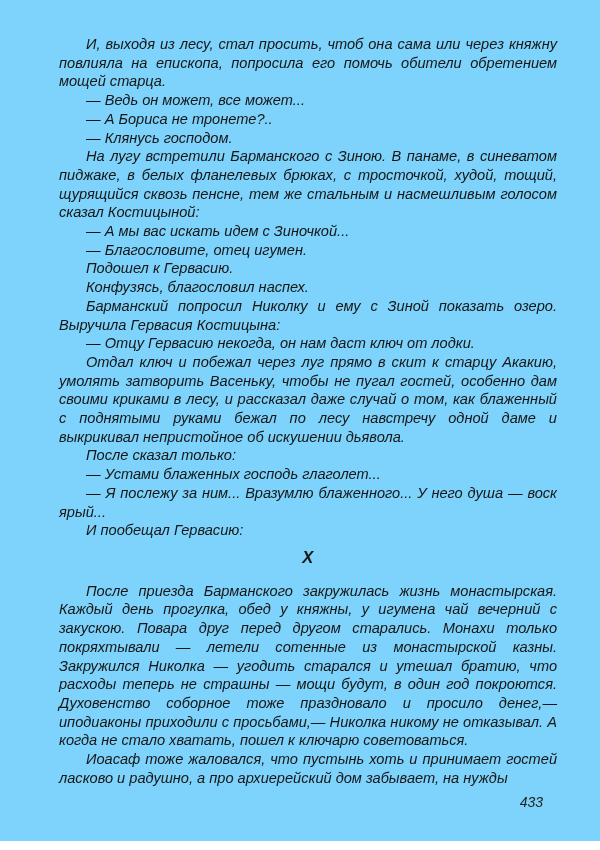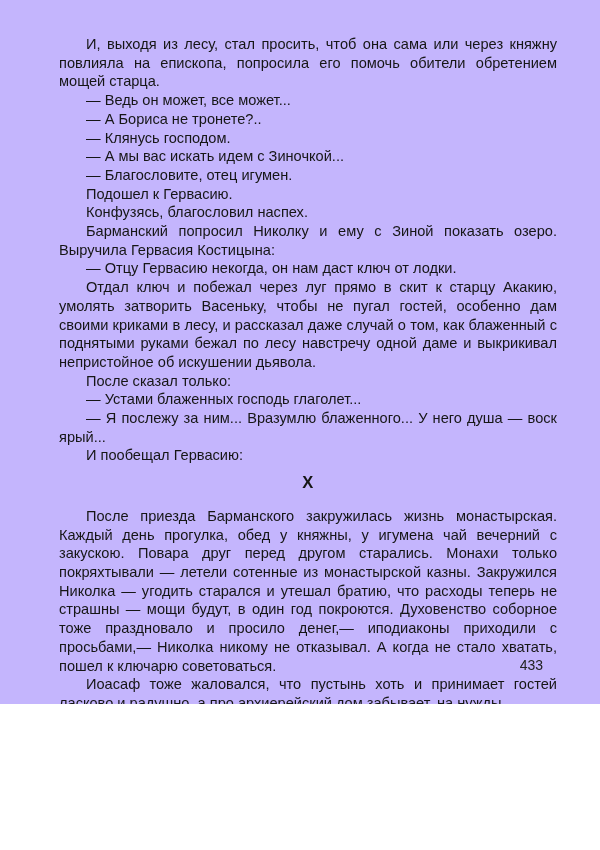--- a/index.html
+++ b/index.html
@@ -3,25 +3,26 @@
 <meta charset="utf-8">
 <style>
   html, body {
     margin: 0;
     padding: 0;
     background: #ffffff;
   }
   .page {
     position: relative;
     width: 600px;
-    height: 704px;
-    background: #c4b5fd;
+    height: 841px;
+    background: #7dd3fc;
     font-family: "Liberation Sans", "DejaVu Sans", sans-serif;
     color: #161616;
     overflow: hidden;
+    font-style: italic;
   }
   .content {
     position: absolute;
     left: 59px;
     top: 35px;
     width: 498px;
   }
   .para {
     margin: 0;
     font-size: 14.6px;
@@ -49,20 +50,21 @@
 </head>
 <body>
 
 <div class="page">
   <div class="content">
     <div>
         <p class="para">И, выходя из лесу, стал просить, чтоб она сама или через княжну повлияла на епископа, попросила его помочь обители обретением мощей старца.</p>
         <p class="para">— Ведь он может, все может...</p>
         <p class="para">— А Бориса не тронете?..</p>
         <p class="para">— Клянусь господом.</p>
+        <p class="para">На лугу встретили Барманского с Зиною. В панаме, в синеватом пиджаке, в белых фланелевых брюках, с тросточкой, худой, тощий, щурящийся сквозь пенсне, тем же стальным и насмешливым голосом сказал Костицыной:</p>
         <p class="para">— А мы вас искать идем с Зиночкой...</p>
         <p class="para">— Благословите, отец игумен.</p>
         <p class="para">Подошел к Гервасию.</p>
         <p class="para">Конфузясь, благословил наспех.</p>
         <p class="para">Барманский попросил Николку и ему с Зиной показать озеро. Выручила Гервасия Костицына:</p>
         <p class="para">— Отцу Гервасию некогда, он нам даст ключ от лодки.</p>
         <p class="para">Отдал ключ и побежал через луг прямо в скит к старцу Акакию, умолять затворить Васеньку, чтобы не пугал гостей, особенно дам своими криками в лесу, и рассказал даже случай о том, как блаженный с поднятыми руками бежал по лесу навстречу одной даме и выкрикивал непристойное об искушении дьявола.</p>
         <p class="para">После сказал только:</p>
         <p class="para">— Устами блаженных господь глаголет...</p>
         <p class="para">— Я послежу за ним... Вразумлю блаженного... У него душа — воск ярый...</p>

